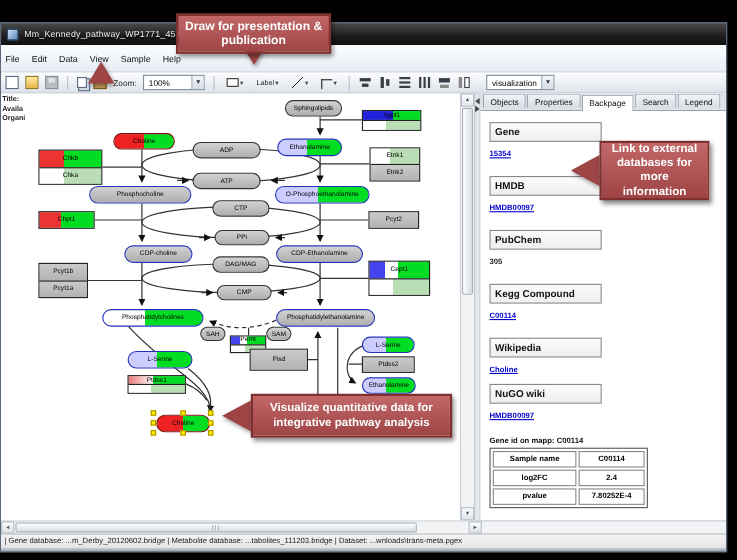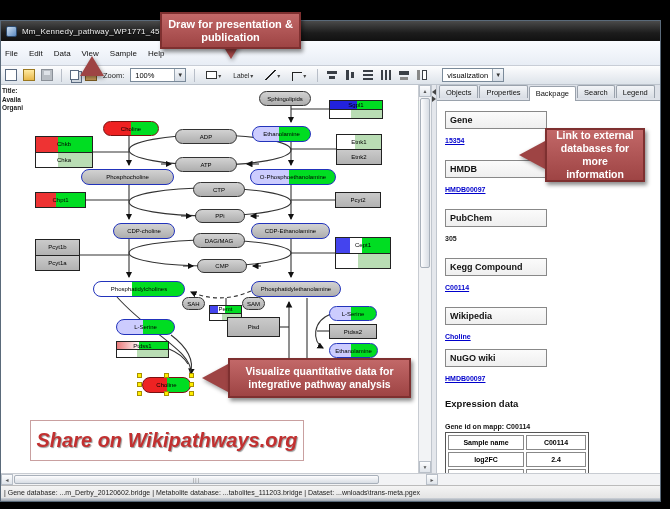--- a/index.html
+++ b/index.html
@@ -413,21 +413,20 @@
             <a class="bp-link">C00114</a>
           </div>
           <div class="bp-section" style="margin-bottom:6px">
             <div class="bp-header">Wikipedia</div>
             <a class="bp-link">Choline</a>
           </div>
           <div class="bp-section">
             <div class="bp-header">NuGO wiki</div>
             <a class="bp-link">HMDB00097</a>
           </div>
-          <div class="exp-heading">Expression data</div>
           <div class="mapp-line">Gene id on mapp: C00114</div>
           <table class="exp">
             <tbody>
                 <tr>
                   <td>Sample name</td>
                   <td>C00114</td>
                 </tr>
             <tr>
                   <td>log2FC</td>
                   <td>2.4</td>
@@ -468,17 +467,14 @@
   <div class="callout" style="left:545px;top:128px;width:100px;height:54px;font-size:10.5px">
     <span>Link to external databases for more information</span>
   </div>
   <div class="arrow arr-left" style="left:519px;top:141px"></div>
 
   <div class="callout" style="left:228px;top:358px;width:183px;height:40px;font-size:10.5px">
     <span>Visualize quantitative data for integrative pathway analysis</span>
   </div>
   <div class="arrow arr-left" style="left:202px;top:364px"></div>
 
-  <div id="share">
-    <span>Share on Wikipathways.org</span>
-  </div>
 
 </div>
 
 </body></html>

